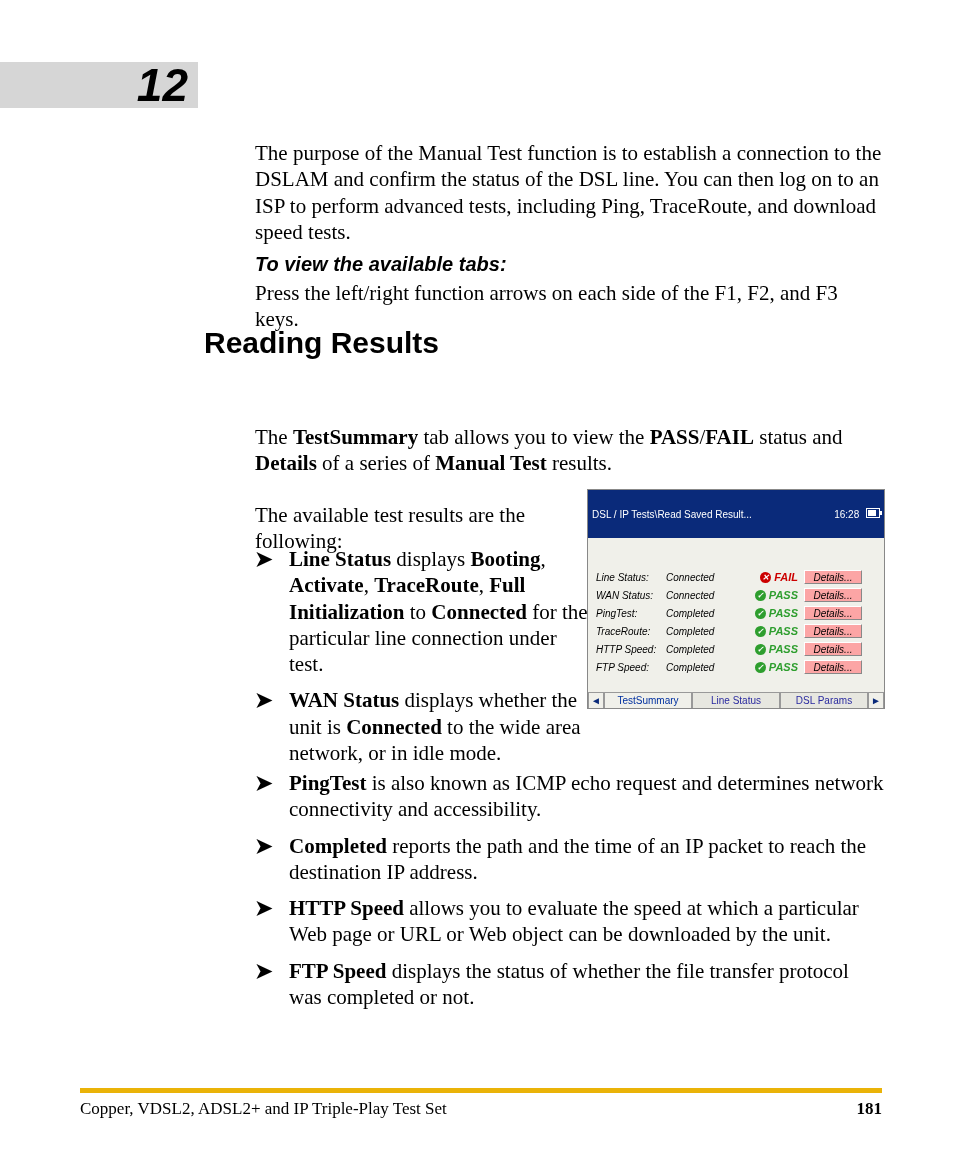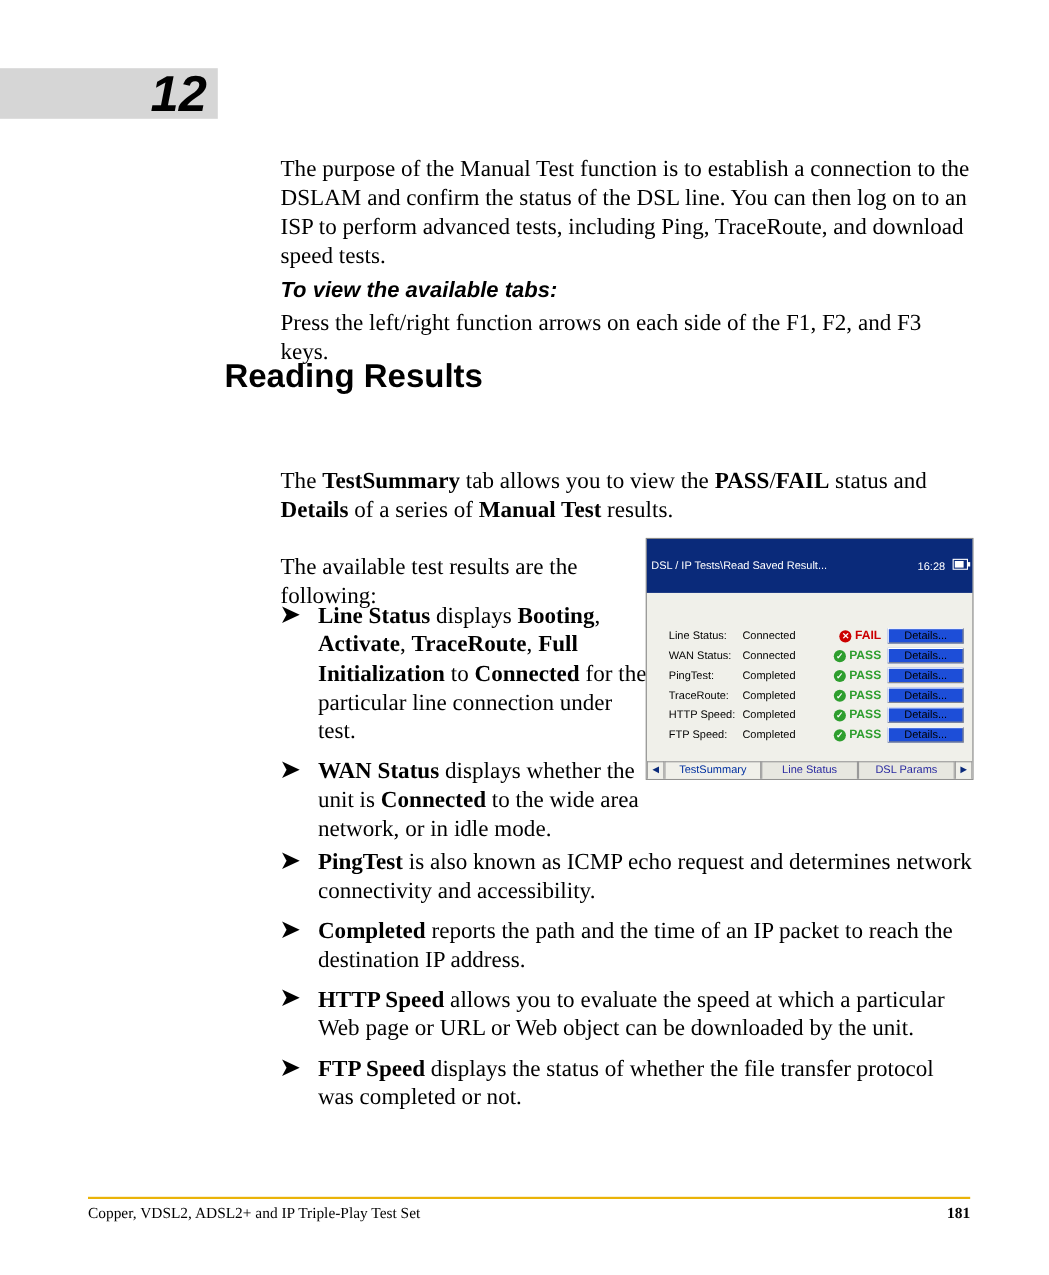--- a/index.html
+++ b/index.html
@@ -99,23 +99,23 @@
   .bullet-narrow .bullet-text { width: 300px; flex: 0 0 300px; }
 
   b { font-weight: 700; }
 
   
   .footer {
     position: absolute;
     left: 80px;
     right: 72px;
     top: 1088px;
-    border-top: 2px solid #eab308;
+    border-top: 5px solid #eab308;
     padding-top: 6px;
-    font-size: 14px;
+    font-size: 17px;
     display: flex;
     justify-content: space-between;
     font-family: Georgia, serif;
   }
   .footer .pg { font-weight: 700; }
 
   
   .shot {
     position: absolute;
     left: 587px;
@@ -139,42 +139,43 @@
     align-items: center;
     font-weight: 400;
   }
   .battery {
     width: 12px; height: 8px; border: 1px solid #fff; position: relative; display: inline-block; margin-left:4px;
   }
   .battery::after { content:""; position:absolute; right:-3px; top:2px; width:2px; height:4px; background:#fff; }
   .battery::before { content:""; position:absolute; left:1px; top:1px; width:8px; height:6px; background:#fff; }
 
   .shot-body {
-    padding: 30px 8px 4px 20px;
+    padding: 30px 8px 4px 8px;
+    font-style: italic;
   }
   .shot-row {
     display: flex;
     align-items: center;
     height: 18px;
   }
   .col-lab { width: 70px; }
   .col-val { width: 66px; }
   .col-pf  { width: 66px; display:flex; align-items:center; gap:3px; font-weight:700; font-family: Arial, sans-serif; font-size:11px; justify-content:flex-end; padding-right:6px; }
   .pf-pass { color: #2e9e2e; }
   .pf-fail { color: #cc0000; }
   .pf-icon {
     width: 11px; height: 11px; border-radius: 50%; display:inline-flex; align-items:center; justify-content:center;
     color:#fff; font-size:8px; font-weight:700;
   }
   .pf-icon.pass { background:#2e9e2e; }
   .pf-icon.fail { background:#cc0000; }
 
   .btn {
-    width: 72px;
-    background: #1d4ed8;
+    width: 58px;
+    background: #fca5a5;
     border: 1px solid #888;
     border-top-color:#fff; border-left-color:#fff;
     font-size: 10px;
     text-align: center;
     padding: 0 0;
     line-height: 14px;
     height: 14px;
     box-sizing: border-box;
   }
 

